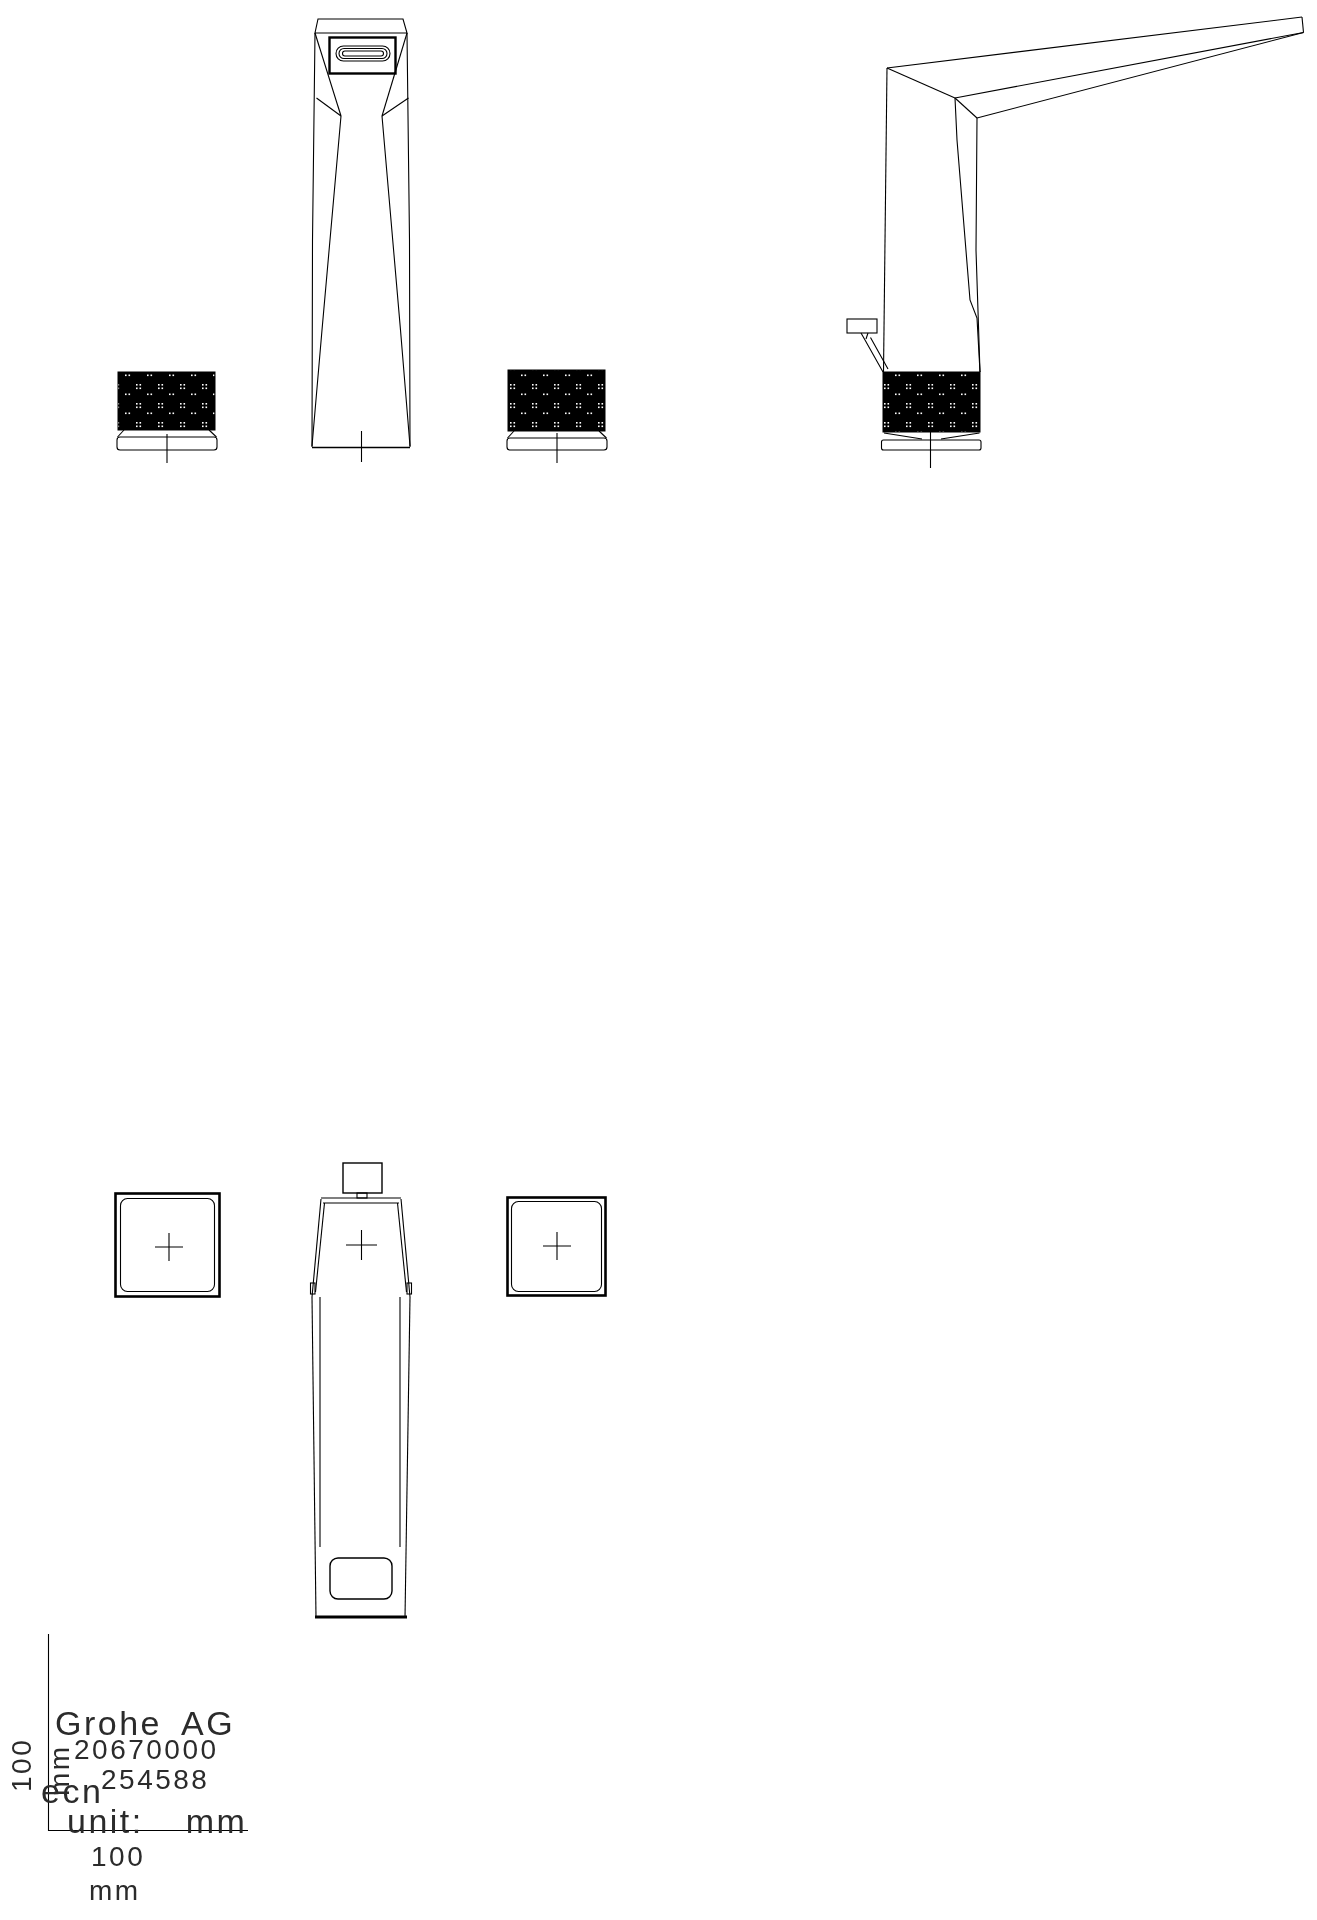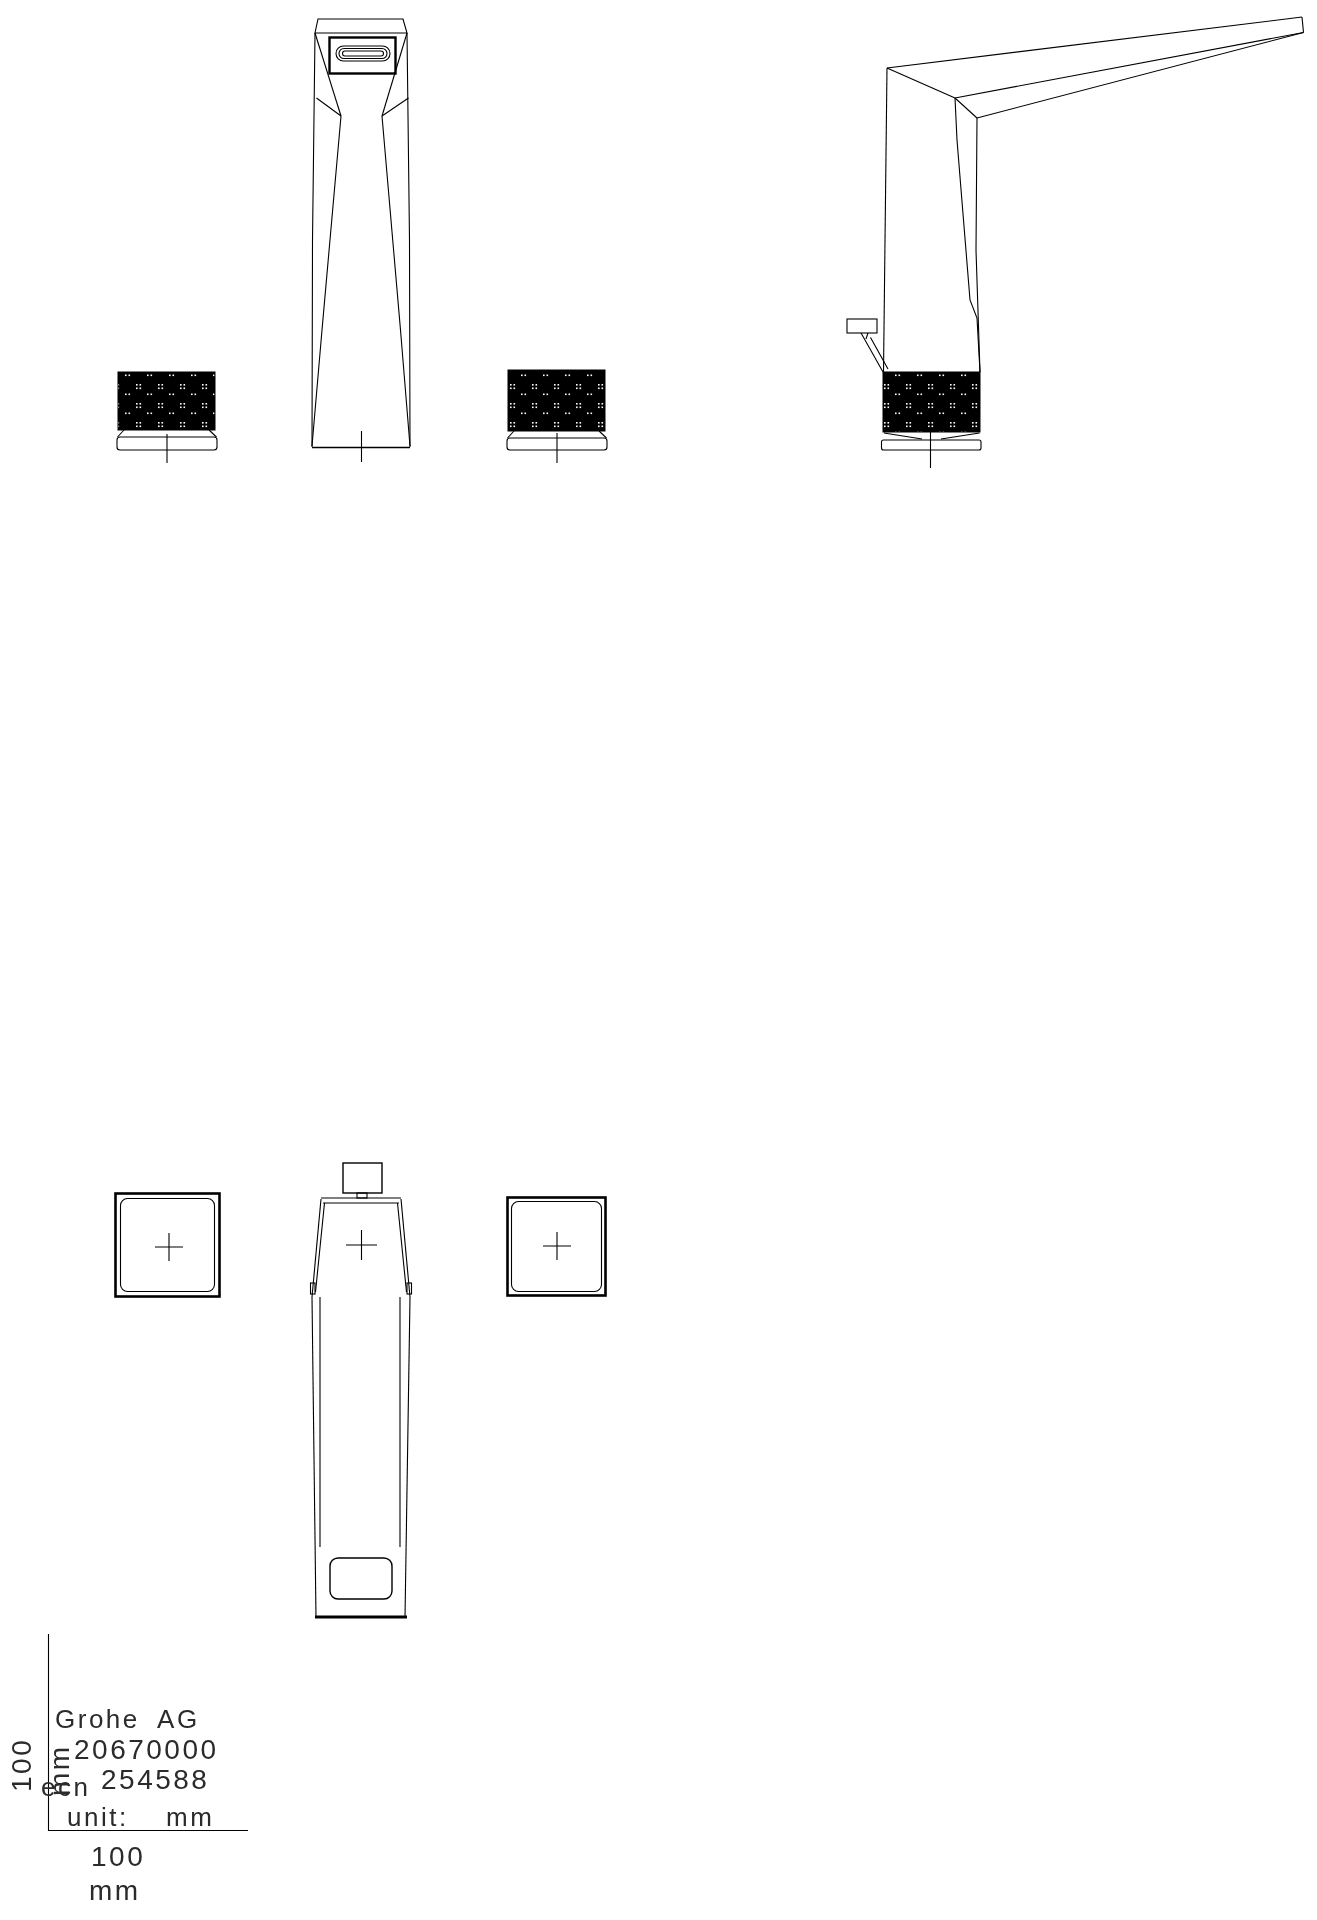--- a/index.html
+++ b/index.html
@@ -18,21 +18,21 @@
   .xthk{fill:none;stroke:#000;stroke-width:3;}
   .hatch{fill:url(#hatchdots);stroke:#000;stroke-width:1;}
   .cadtext{
     position:absolute;
     color:#2b2b2b;
     letter-spacing:2.5px;
     word-spacing:9px;
     line-height:1;
     white-space:pre;
   }
-  .fs26{font-size:26px;}
+  .fs26{font-size:34px;}
   .fs28{font-size:28px;}
   .rot{transform:rotate(-90deg);transform-origin:0 0;}
 </style>
 </head>
 <body>
 
 <svg width="1317" height="1920" viewBox="0 0 1317 1920">
   <defs>
     <pattern id="hatchdots" width="22" height="19" patternUnits="userSpaceOnUse">
       <rect width="22" height="19" fill="#000"></rect>

